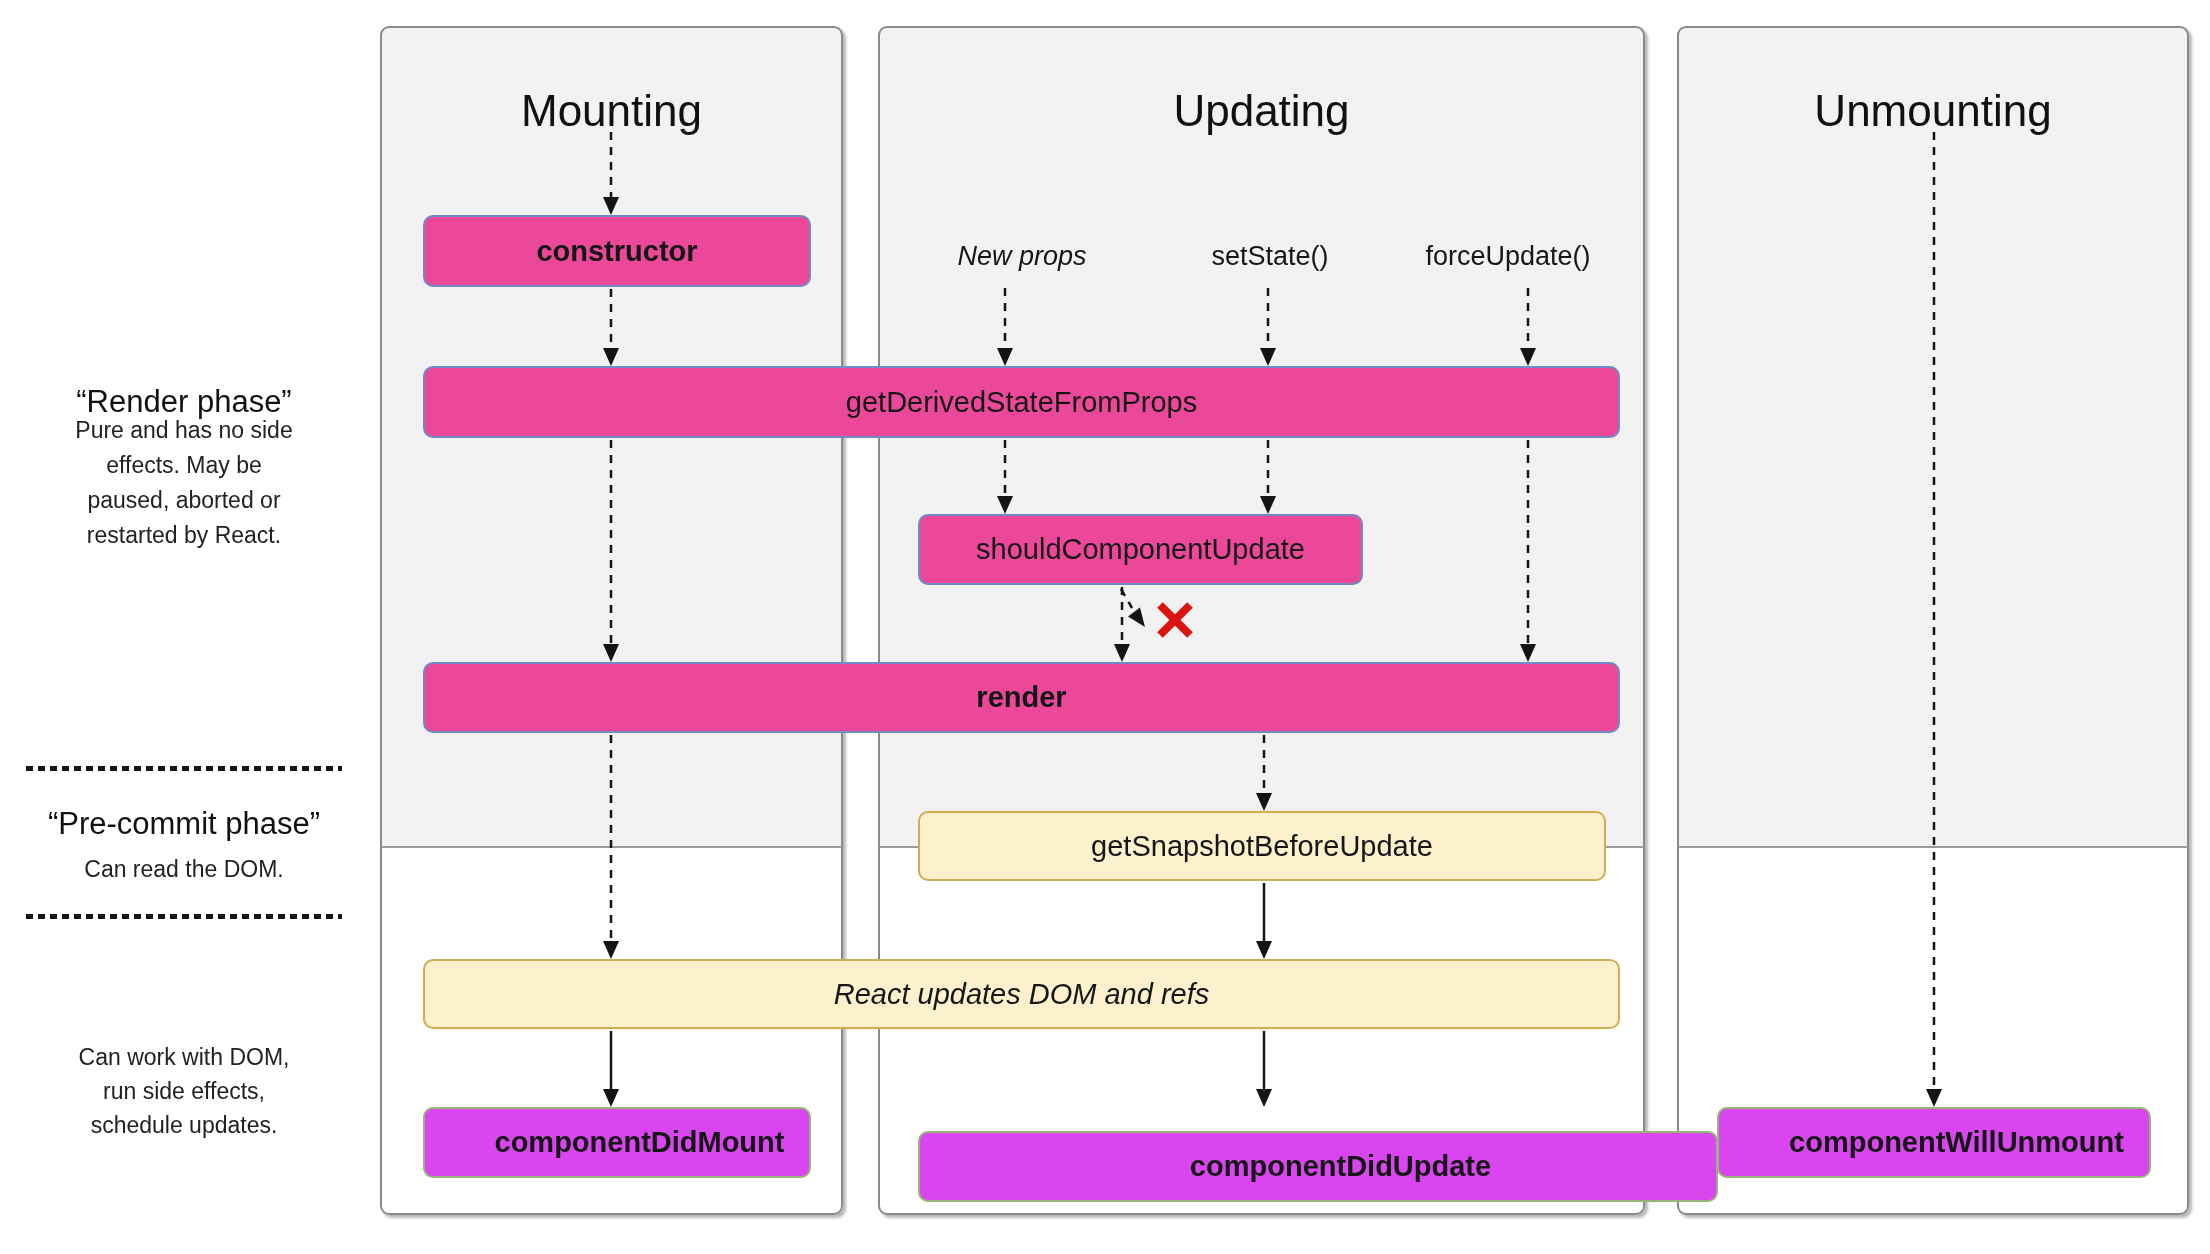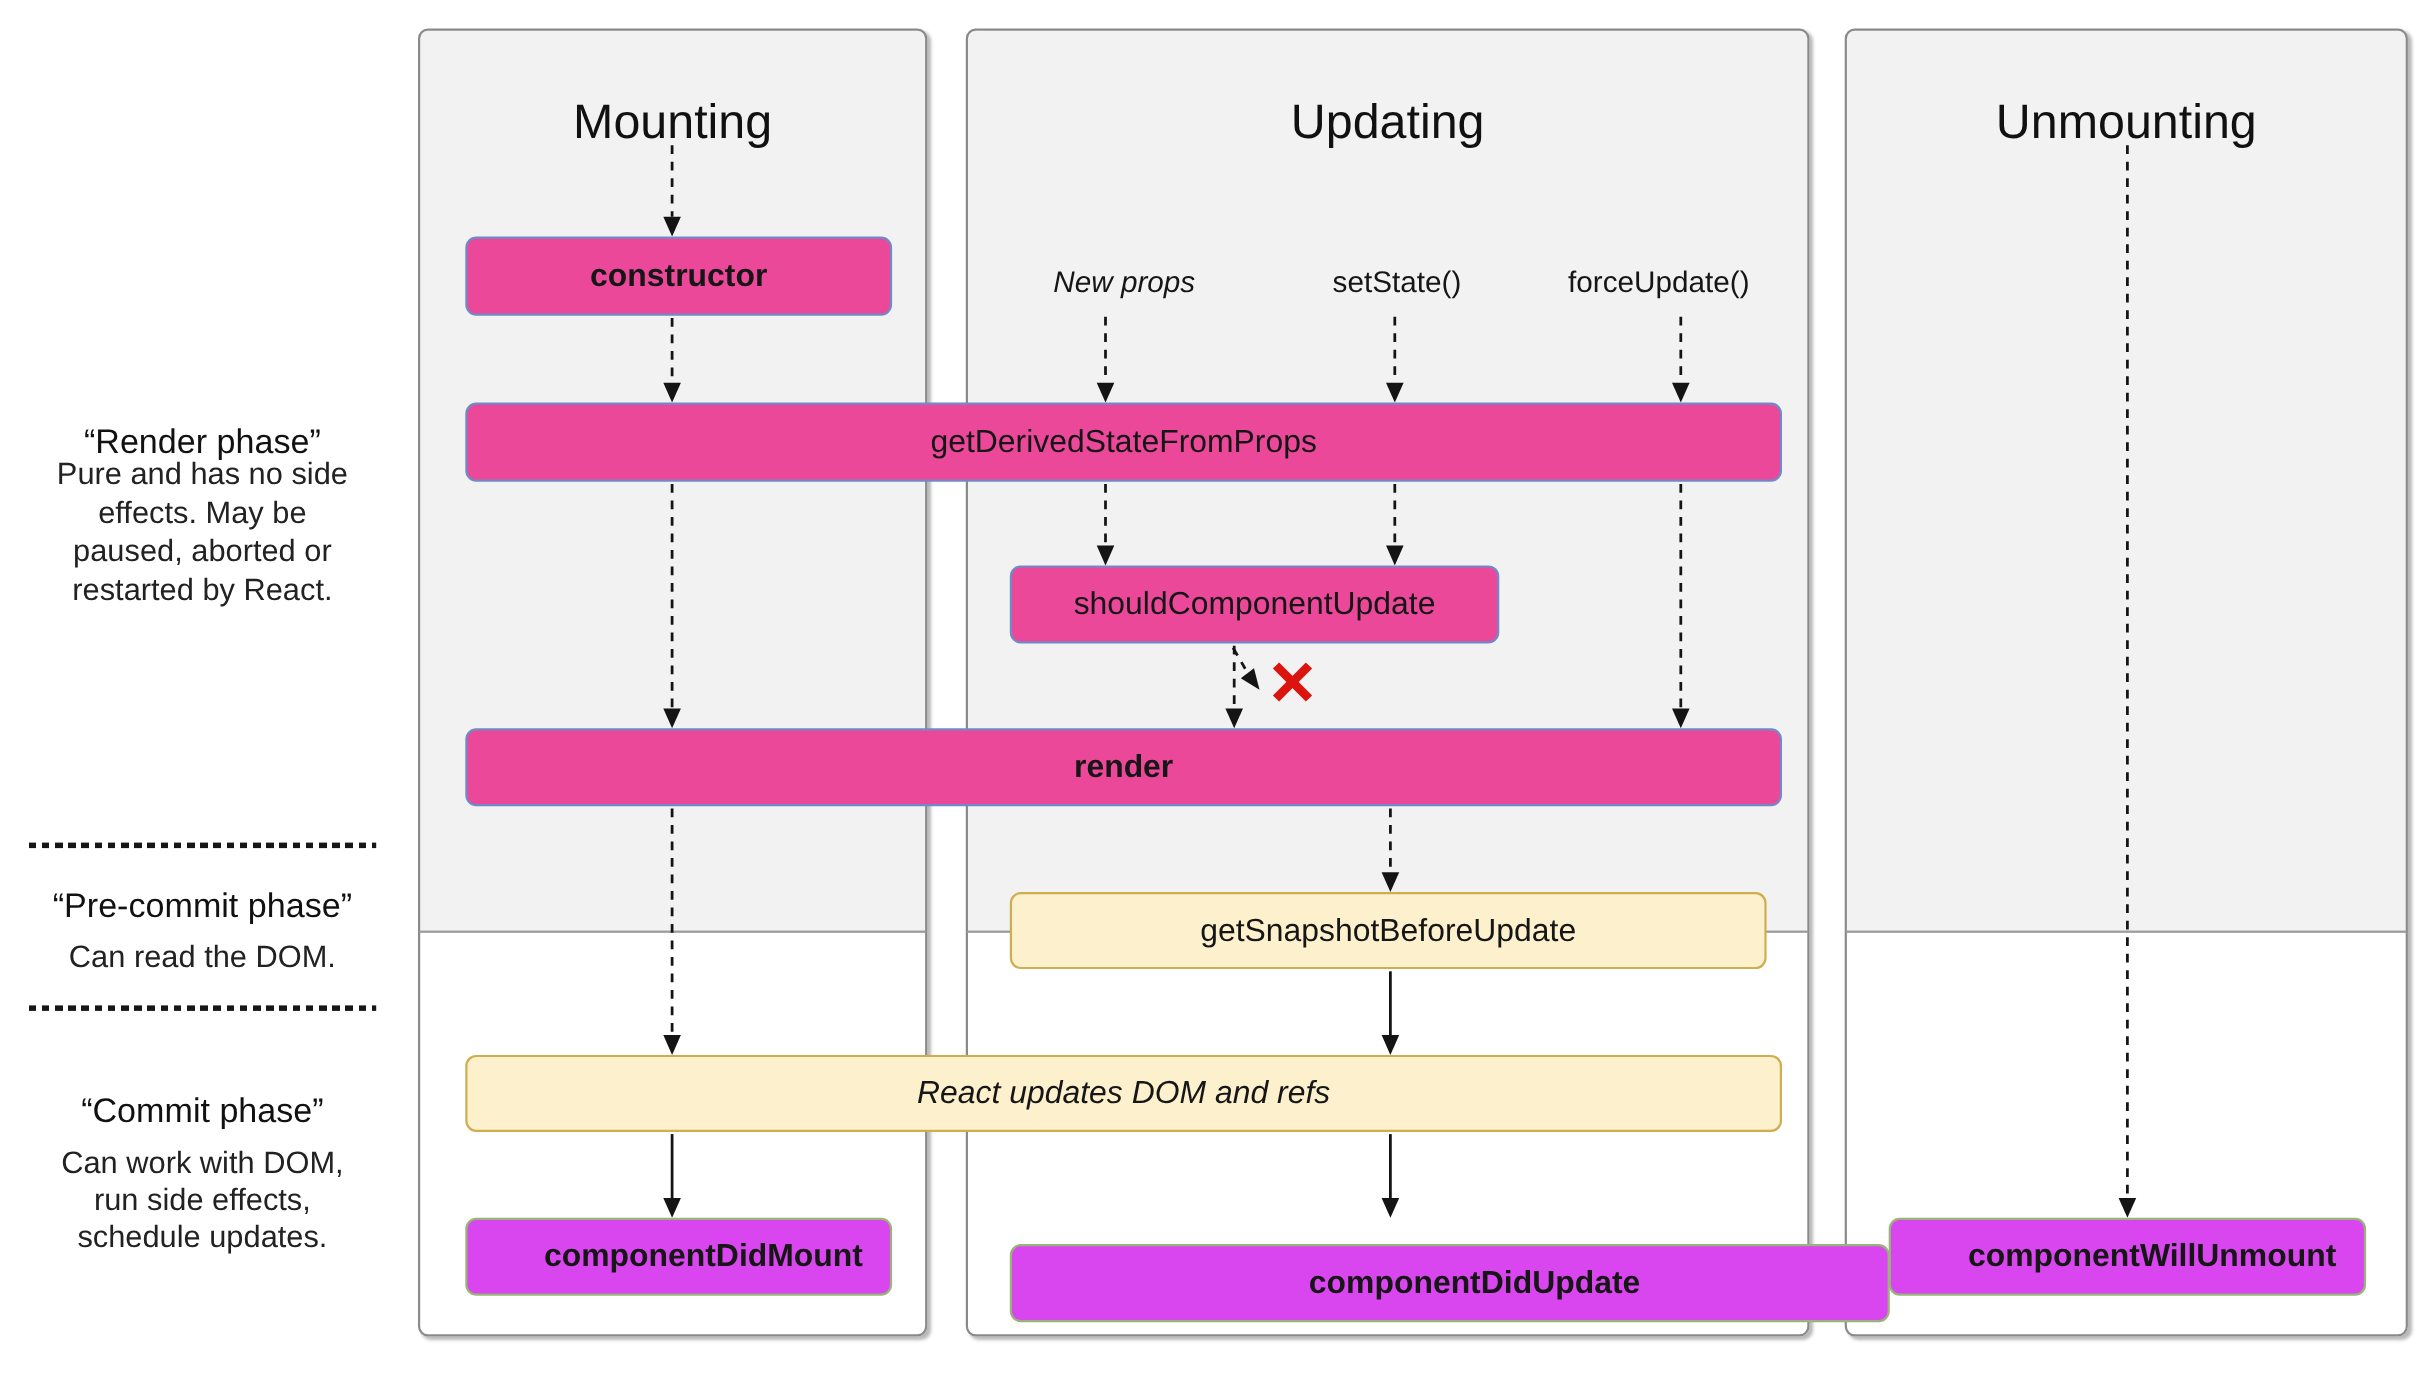--- a/index.html
+++ b/index.html
@@ -40,21 +40,21 @@
   .box-didmount{left:423px;top:1107px;width:388px;height:71px;}
   .box-didupdate{left:918px;top:1131px;width:800px;height:71px;}
   .box-willunmount{left:1717px;top:1107px;width:434px;height:71px;}
   
   .trigger{position:absolute;top:241px;width:300px;text-align:center;font-size:27px;color:#161616;z-index:2;}
   .trigger-newprops{left:872px;font-style:italic;}
   .trigger-setstate{left:1120px;}
   .trigger-forceupdate{left:1358px;}
   
   .phase-title{position:absolute;left:26px;width:316px;text-align:center;font-size:31px;color:#111;}
-  .phase-desc{position:absolute;left:26px;width:316px;text-align:center;font-size:28px;line-height:35px;color:#222;white-space:pre-line;}
+  .phase-desc{position:absolute;left:26px;width:316px;text-align:center;font-size:23px;line-height:35px;color:#222;white-space:pre-line;}
   .pt-render{top:384px;}
   .pd-render{top:413px;}
   .pt-precommit{top:806px;}
   .pd-precommit{top:852px;}
   .pt-commit{top:992px;}
   .pd-commit{top:1040px;line-height:34px;}
   .phase-divider{
     position:absolute;left:26px;width:316px;height:5px;
     background:repeating-linear-gradient(to right,#161616 0 7px,transparent 7px 12px);
   }
@@ -70,21 +70,20 @@
 
   <div class="phase-title pt-render">“Render phase”</div>
   <div class="phase-desc pd-render">Pure and has no side
 effects. May be
 paused, aborted or
 restarted by React.</div>
   <div class="phase-divider divider-1"></div>
   <div class="phase-title pt-precommit">“Pre-commit phase”</div>
   <div class="phase-desc pd-precommit">Can read the DOM.</div>
   <div class="phase-divider divider-2"></div>
-  <div class="phase-title pt-commit">“Commit phase”</div>
   <div class="phase-desc pd-commit">Can work with DOM,
 run side effects,
 schedule updates.</div>
 
   <div class="panel panel-mounting">
     <div class="panel-title">Mounting</div>
     <div class="panel-divider"></div>
   </div>
   <div class="panel panel-updating">
     <div class="panel-title">Updating</div>

